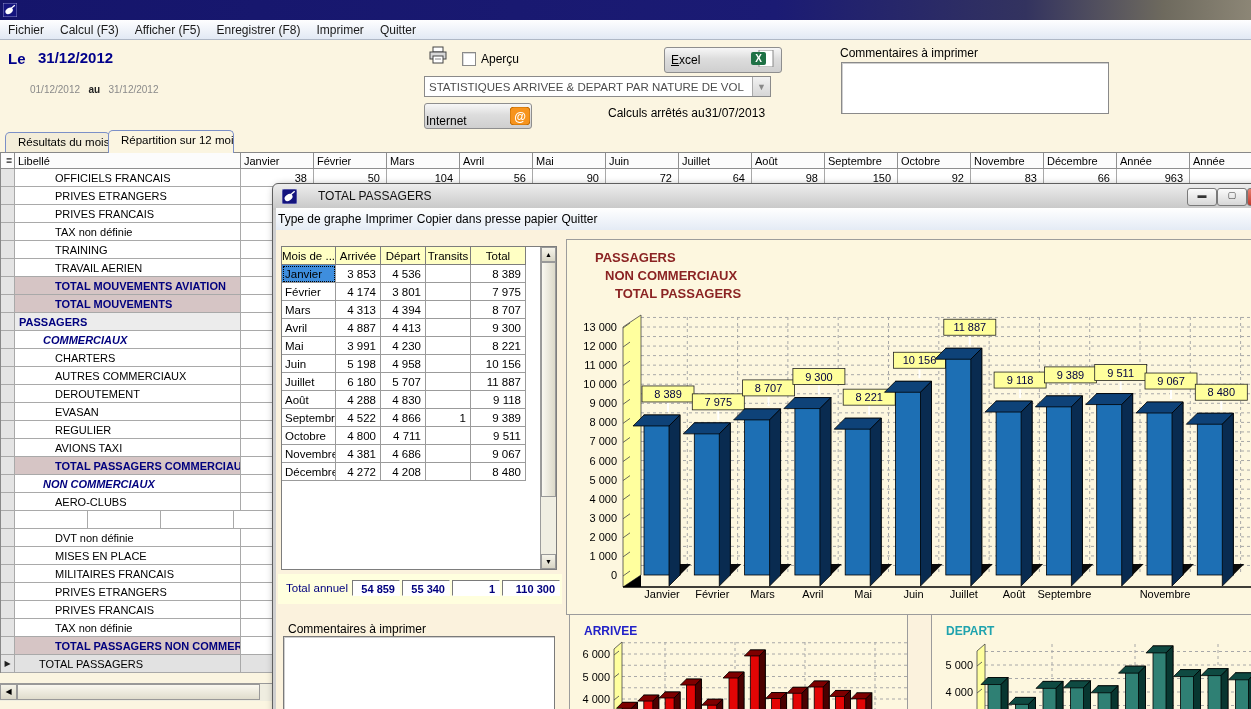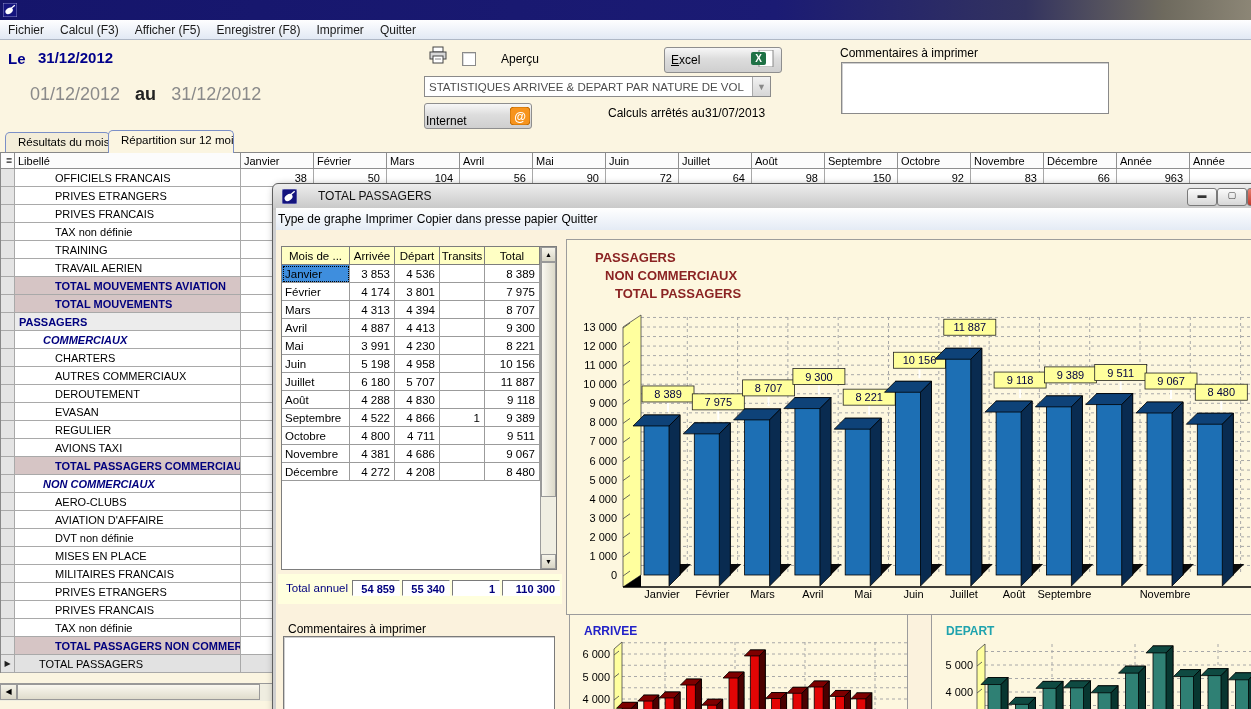--- a/index.html
+++ b/index.html
@@ -10,26 +10,26 @@
     background:linear-gradient(90deg,#15156B 0%,#1B1B74 62%,#33335F 82%,#6E6A5E 93%,#8C8676 100%);
     display:flex;align-items:center;color:#fff;font-size:12px;}
   .titlebar .ticon{margin:0 5px 0 3px;display:inline-flex;}
   .menubar{position:absolute;left:0;top:20px;width:1251px;height:19px;
     background:linear-gradient(#FEFEFF,#E2E9F4);border-bottom:1px solid #AFB8C6;
     display:flex;align-items:center;font-size:12px;color:#1a1a1a;}
   .menubar span{padding:2px 8px;cursor:default;}
   
   .lbl-le{position:absolute;left:8px;top:50px;color:#00008B;font-weight:bold;font-size:15px;}
   .lbl-date{position:absolute;left:38px;top:49px;color:#00008B;font-weight:bold;font-size:15px;}
-  .lbl-period{position:absolute;left:30px;top:84px;color:#8a8a8a;font-size:18px;}
+  .lbl-period{position:absolute;left:30px;top:84px;color:#8a8a8a;font-size:10px;}
   .lbl-period b{color:#222;}
   .printer{position:absolute;left:428px;top:46px;}
   .chk{position:absolute;left:462px;top:52px;width:12px;height:12px;background:#fff;
        border:1px solid #8a8a8a;box-shadow:inset 1px 1px 0 #d9d9d9;}
-  .chk-lbl{position:absolute;left:481px;top:52px;font-size:12px;margin-left:20px;}
+  .chk-lbl{position:absolute;left:481px;top:52px;font-size:12px;}
   .btn{position:absolute;background:linear-gradient(#F7F7F7,#DDDDDD 45%,#CFCFCF);
        border:1px solid #8E8E8E;border-radius:3px;display:flex;align-items:center;
        font-size:12px;cursor:default;}
   .btn-excel{left:664px;top:47px;width:104px;height:24px;padding:0 6px;justify-content:space-between;}
   .btn-internet{left:424px;top:103px;width:104px;height:24px;padding:0 1px;justify-content:space-between;align-items:flex-end;}
   .mnemo::first-letter{text-decoration:underline;}
   .combo{position:absolute;left:424px;top:76px;width:345px;height:19px;background:#fff;
          border:1px solid #8a8a8a;display:flex;align-items:center;}
   .combo .txt{flex:1;padding-left:4px;color:#4d4d4d;font-size:11.5px;white-space:nowrap;overflow:hidden;}
   .combo .arrow{width:17px;height:100%;background:linear-gradient(#F2F2F2,#D6D6D6);
@@ -82,21 +82,21 @@
          display:flex;align-items:center;font-size:12px;}
   .cmenu span{padding:3px 2px;}
   .cclient{position:absolute;left:3px;top:46px;width:994px;height:551px;background:#FBF2DD;}
   
   .ctable{position:absolute;left:5px;top:16px;width:276px;height:324px;background:#fff;
           border:1px solid #7d7d7d;box-sizing:border-box;}
   .crow{display:flex;height:18px;line-height:18px;}
   .ccell{border-right:1px solid #9b9b9b;border-bottom:1px solid #9b9b9b;box-sizing:border-box;
          white-space:nowrap;overflow:hidden;font-size:11.5px;}
   .crow.h .ccell{background:#FFFFC4;text-align:center;border-right:1px solid #7d7d7d;border-bottom:1px solid #7d7d7d;}
-  .cc0{width:68px;padding-left:3px;flex:none;}
+  .cc0{width:54px;padding-left:3px;flex:none;}
   .ccn{width:45px;text-align:right;padding-right:4px;flex:none;}
   .cct{width:55px;text-align:right;padding-right:4px;flex:none;}
   .crow.h .cc0,.crow.h .ccn,.crow.h .cct{padding:0;}
   .sel{background:#3E8EDE;outline:1px dotted #000;outline-offset:-2px;}
   .vsb{position:absolute;right:0;top:0;width:15px;height:322px;background:#F0EEE2;border-left:1px solid #9b9b9b;}
   .vsb .up,.vsb .dn{position:absolute;left:0;width:15px;height:15px;background:linear-gradient(#F6F4EA,#D8D5C5);
        border:1px solid #999;box-sizing:border-box;text-align:center;font-size:7px;line-height:13px;}
   .vsb .dn{bottom:0;}
   .vsb .th{position:absolute;left:0;top:15px;width:15px;height:235px;background:linear-gradient(90deg,#FAF8F0,#DCD9C9);
        border:1px solid #999;box-sizing:border-box;}
@@ -547,21 +547,20 @@
       <div class="mcell vc"></div>
       <div class="mcell vc"></div>
       <div class="mcell vc"></div>
       <div class="mcell vc"></div>
       <div class="mcell vc"></div>
       <div class="mcell vc"></div>
       <div class="mcell vc"></div>
     </div>
     <div class="mrow r-normal">
       <div class="mcell mk"></div>
-      <div class="mcell lc">AVIATION D'AFFAIRE</div>
       <div class="mcell vc"></div>
       <div class="mcell vc"></div>
       <div class="mcell vc"></div>
       <div class="mcell vc"></div>
       <div class="mcell vc"></div>
       <div class="mcell vc"></div>
       <div class="mcell vc"></div>
       <div class="mcell vc"></div>
       <div class="mcell vc"></div>
       <div class="mcell vc"></div>

